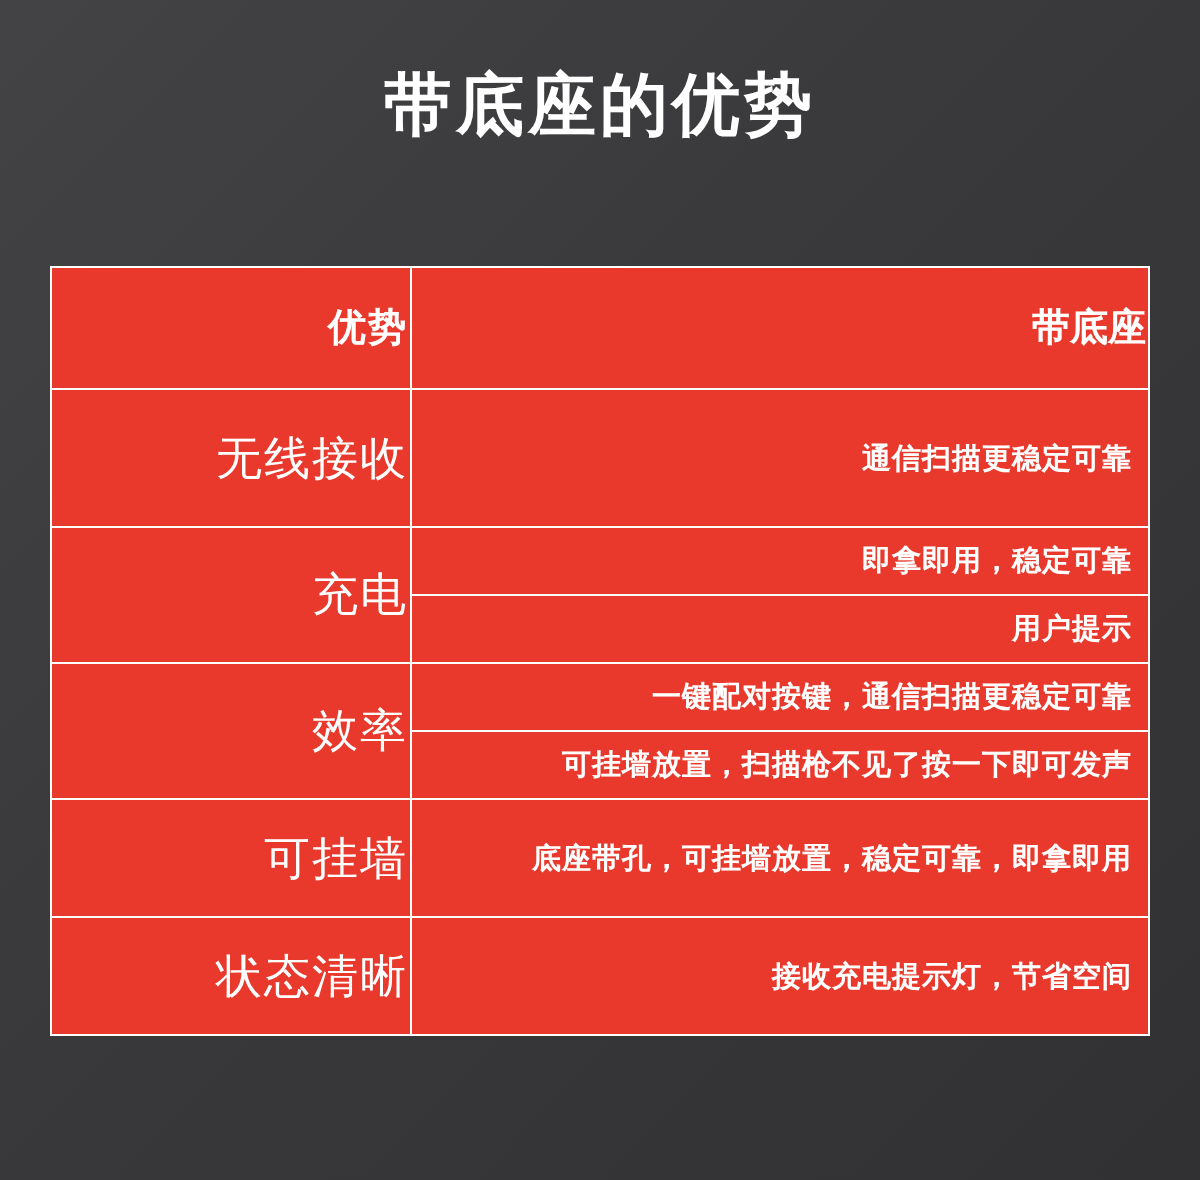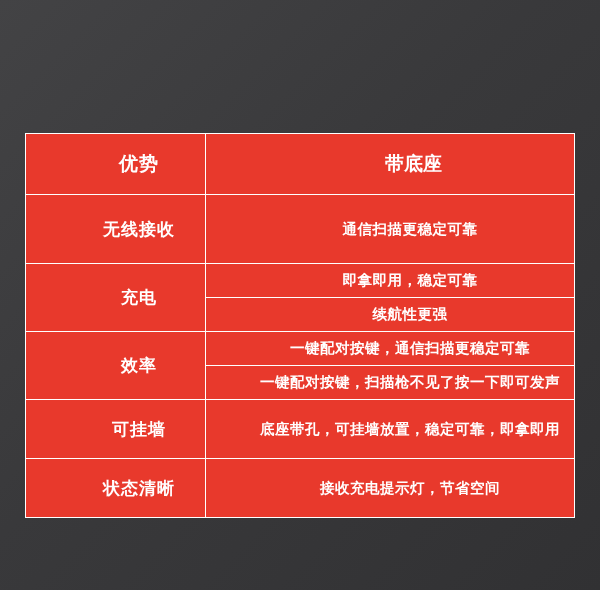--- a/index.html
+++ b/index.html
@@ -37,28 +37,28 @@
   }
   table.cmp {
     width: 100%;
     border-collapse: collapse;
     table-layout: fixed;
     background: #e8392c;
   }
   table.cmp td {
     border: 1px solid #ffffff;
     color: #ffffff;
-    text-align: center;
+    text-align: right;
     vertical-align: middle;
     padding-left: 48px;
   }
   td.label {
     width: 130px;
-    font-size: 17px;
-    font-weight: bold;
+    font-size: 23px;
+    font-weight: normal;
     letter-spacing: 1px;
   }
   td.head-label {
     font-size: 19px;
     font-weight: bold;
   }
   td.head-value {
     font-size: 19px;
     font-weight: bold;
   }
@@ -72,49 +72,50 @@
   tr.r-single td { height: 66px; }
   tr.r-dbl-a td { height: 33px; }
   tr.r-dbl-b td { height: 33px; }
   tr.r-tall td { height: 56px; }
 </style>
 </head>
 <body>
 
 <div class="page">
 
+  <div class="title">带底座的优势</div>
 
   <div class="table-wrap">
     <table class="cmp">
       <tbody>
 
         <tr class="r-head">
           <td class="label head-label">优势</td>
           <td class="head-value">带底座</td>
         </tr>
 
         <tr class="r-single">
           <td class="label">无线接收</td>
           <td class="value">通信扫描更稳定可靠</td>
         </tr>
 
         <tr class="r-dbl-a">
           <td class="label" rowspan="2">充电</td>
           <td class="value">即拿即用，稳定可靠</td>
         </tr>
         <tr class="r-dbl-b">
-          <td class="value">续航性更强</td>
+          <td class="value">用户提示</td>
         </tr>
 
         <tr class="r-dbl-a">
           <td class="label" rowspan="2">效率</td>
           <td class="value">一键配对按键，通信扫描更稳定可靠</td>
         </tr>
         <tr class="r-dbl-b">
-          <td class="value">一键配对按键，扫描枪不见了按一下即可发声</td>
+          <td class="value">可挂墙放置，扫描枪不见了按一下即可发声</td>
         </tr>
 
         <tr class="r-tall">
           <td class="label">可挂墙</td>
           <td class="value">底座带孔，可挂墙放置，稳定可靠，即拿即用</td>
         </tr>
 
         <tr class="r-tall">
           <td class="label">状态清晰</td>
           <td class="value">接收充电提示灯，节省空间</td>

